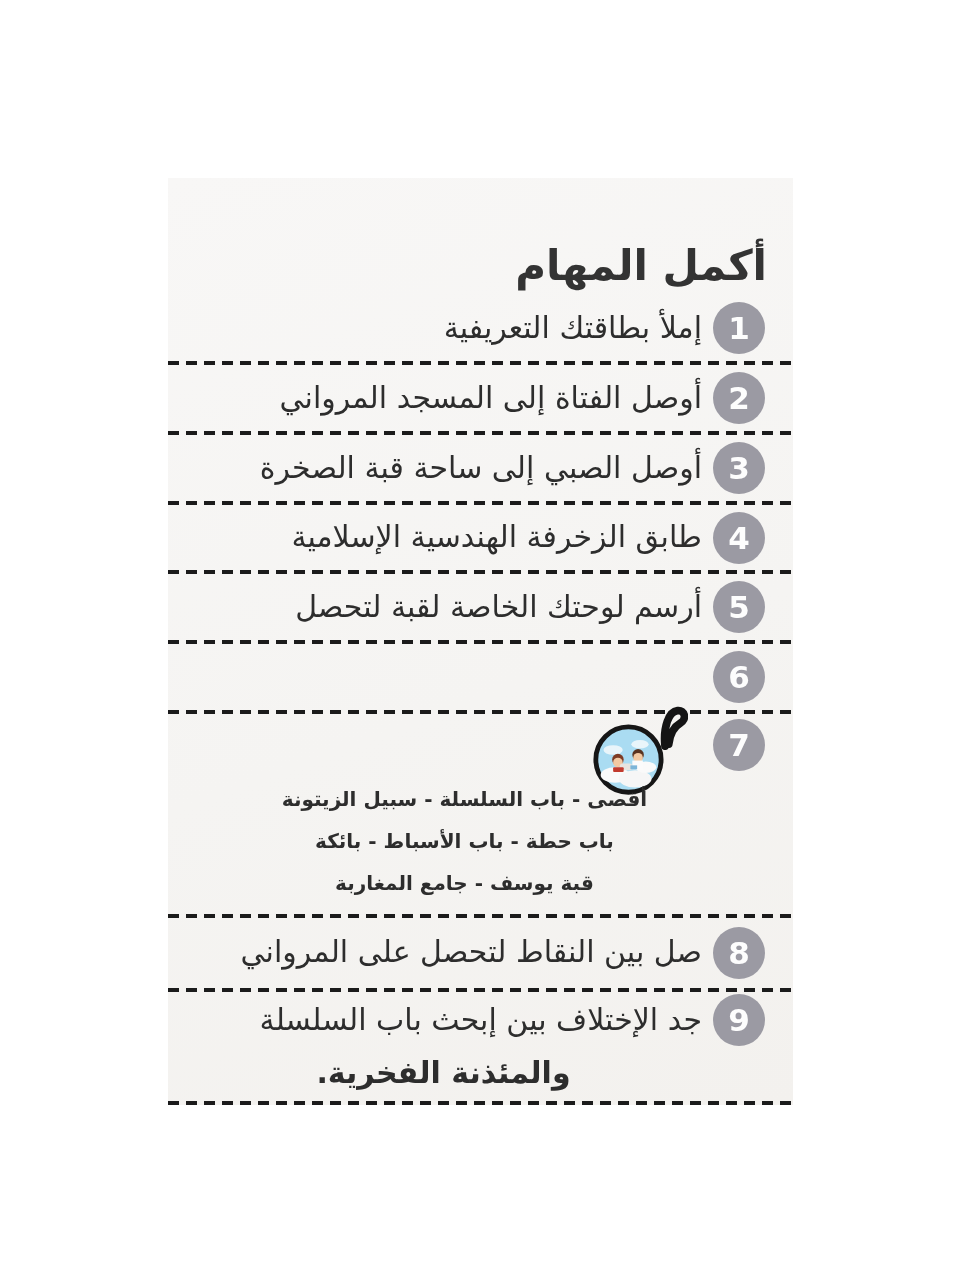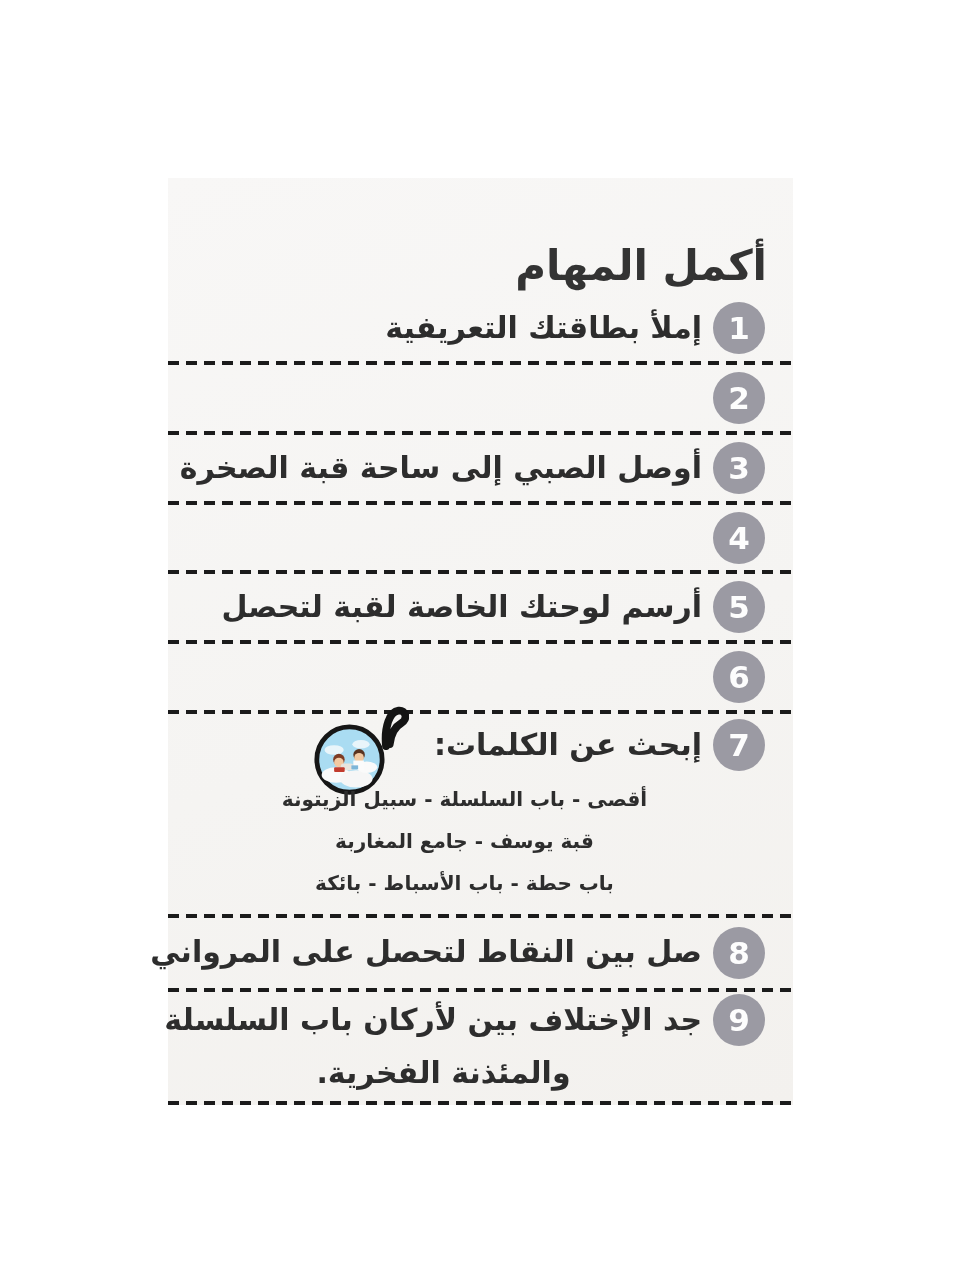--- a/index.html
+++ b/index.html
@@ -14,21 +14,21 @@
   }
   .title-row{height:112px;display:flex;align-items:flex-end;padding:0 26px 6px 0;}
   .title{font-size:42px;font-weight:bold;color:#333;}
   .task-row{display:flex;align-items:center;padding-right:28px;gap:11px;}
   .h66{height:66px}.h70{height:70px}.h62{height:62px}.h58{height:58px}
   .badge{
     flex:0 0 52px;width:52px;height:52px;border-radius:50%;
     background:#9b9aa3;color:#fdfdfd;display:flex;align-items:center;justify-content:center;
     font-size:31px;font-weight:bold;
   }
-  .task-text{font-size:30px;font-weight:bold;white-space:nowrap;line-height:1.15;}
+  .task-text{font-size:30px;font-weight:normal;white-space:nowrap;line-height:1.15;}
   .dash{
     height:4px;flex:0 0 4px;
     background:repeating-linear-gradient(90deg,#1b1b1b 0 11px,transparent 11px 18px);
   }
   .words{padding:2px 32px 10px 0;text-align:center;}
   .word-line{font-size:20px;font-weight:bold;height:42px;line-height:42px;white-space:nowrap;}
   .cont-row{height:52px;line-height:48px;text-align:center;padding-right:74px;
     font-size:30px;font-weight:bold;}
   .logo{width:96px;height:96px;margin:-12px 14px 0 0;align-self:flex-start;flex:0 0 96px;}
 </style>
@@ -46,35 +46,37 @@
         <span>1</span>
       </div>
     <div class="task-text">إملأ بطاقتك التعريفية</div>
   </div>
   <div class="dash"></div>
 
   <div class="task-row h66">
     <div class="badge">
         <span>2</span>
       </div>
+    <div class="task-text">أوصل الفتاة إلى المسجد المرواني</div>
   </div>
   <div class="dash"></div>
 
   <div class="task-row h66">
     <div class="badge">
         <span>3</span>
       </div>
     <div class="task-text">أوصل الصبي إلى ساحة قبة الصخرة</div>
   </div>
   <div class="dash"></div>
 
   <div class="task-row h66">
     <div class="badge">
         <span>4</span>
       </div>
+    <div class="task-text">طابق الزخرفة الهندسية الإسلامية</div>
   </div>
   <div class="dash"></div>
 
   <div class="task-row h66">
     <div class="badge">
         <span>5</span>
       </div>
     <div class="task-text">أرسم لوحتك الخاصة لقبة لتحصل</div>
   </div>
   <div class="dash"></div>
@@ -83,56 +85,55 @@
     <div class="badge">
         <span>6</span>
       </div>
   </div>
   <div class="dash"></div>
 
   <div class="task-row h62">
     <div class="badge">
         <span>7</span>
       </div>
-    <div class="task-text">إبحث عن الكلمات:</div>
     <svg class="logo" viewBox="0 0 100 100" aria-hidden="true">
       <path d="M76 46 C74 26 80 10 89 9 C97 8 99 18 92 22 C85 26 81 34 80 44" fill="none" stroke="#141414" stroke-width="8" stroke-linecap="round"></path>
       <circle cx="38" cy="60" r="34" fill="#aadcf2" stroke="#161616" stroke-width="5"></circle>
       <ellipse cx="22" cy="50" rx="10" ry="5" fill="#e9f5fa"></ellipse>
       <ellipse cx="50" cy="44" rx="9" ry="4.5" fill="#e9f5fa"></ellipse>
       <ellipse cx="24" cy="76" rx="15" ry="8" fill="#fafafa"></ellipse>
       <ellipse cx="45" cy="80" rx="17" ry="9" fill="#f6f6f6"></ellipse>
       <ellipse cx="56" cy="68" rx="11" ry="6" fill="#fafafa"></ellipse>
       <circle cx="27" cy="60" r="6" fill="#7e3b23"></circle>
       <circle cx="27" cy="63" r="5" fill="#f2c9a2"></circle>
       <rect x="29" y="64" width="13" height="7" rx="3" fill="#e8e4de"></rect>
       <rect x="22" y="68" width="11" height="5" rx="1" fill="#c23b2e"></rect>
       <circle cx="48" cy="55" r="6" fill="#5a3420"></circle>
       <circle cx="48" cy="58" r="5" fill="#f2c9a2"></circle>
       <path d="M42 61 h11 v9 h-11 z" fill="#fbfbfb"></path>
       <rect x="40" y="66" width="7" height="4" fill="#7db5d8"></rect>
     </svg>
   </div>
   <div class="words">
     <div class="word-line">أقصى - باب السلسلة - سبيل الزيتونة</div>
+    <div class="word-line">باب حطة - باب الأسباط - بائكة</div>
     <div class="word-line">قبة يوسف - جامع المغاربة</div>
-    <div class="word-line">باب حطة - باب الأسباط - بائكة</div>
   </div>
   <div class="dash"></div>
 
   <div class="task-row h70">
     <div class="badge">
         <span>8</span>
       </div>
     <div class="task-text">صل بين النقاط لتحصل على المرواني</div>
   </div>
   <div class="dash"></div>
 
   <div class="task-row h58">
     <div class="badge">
         <span>9</span>
       </div>
-    <div class="task-text">جد الإختلاف بين لأركان باب السلسلة</div>
+    <div class="task-text">جد الإختلاف بين إبحث باب السلسلة</div>
   </div>
   <div class="cont-row">والمئذنة الفخرية.</div>
   <div class="dash"></div>
 
 </div>
 
 </body></html>

